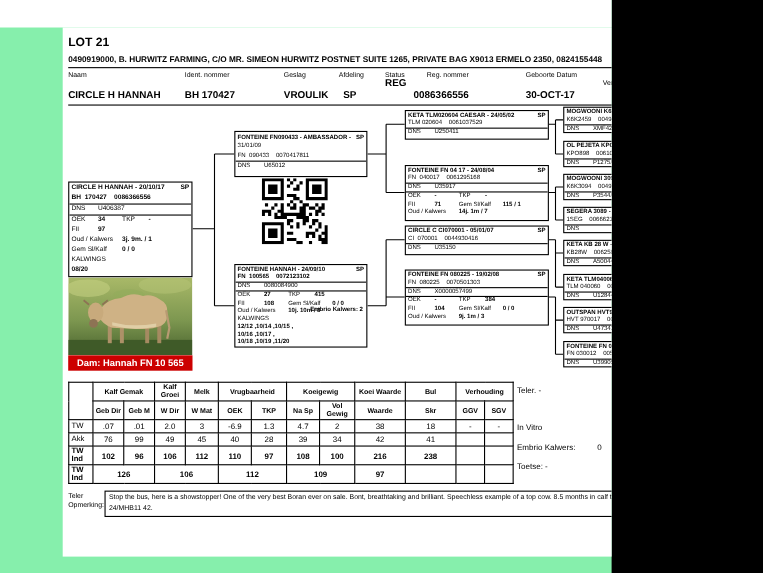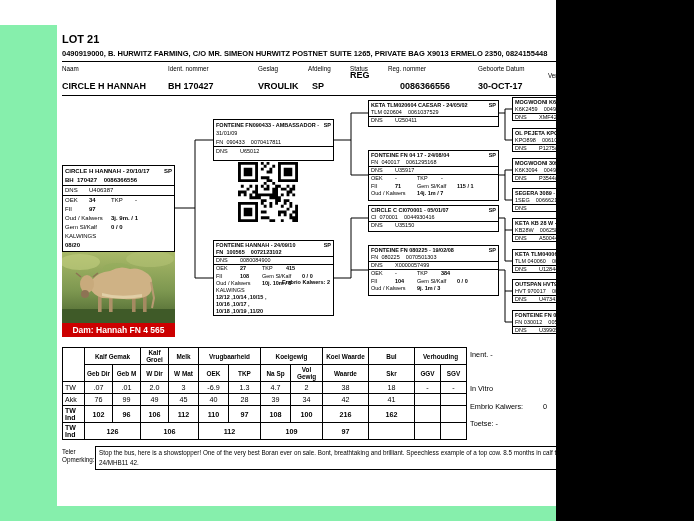--- a/index.html
+++ b/index.html
@@ -70,21 +70,21 @@
   <div class="t hlab" style="left:388px;top:65px">Reg. nommer</div>
   <div class="t hlab" style="left:478px;top:65px">Geboorte Datum</div>
   <div class="t hlab" style="left:556px;top:63px">DNS - Ouerskap</div>
   <div class="t hlab" style="left:548px;top:72px">Verifikasie voltooi: B</div>
 
   <div class="t hval" style="left:62px;top:81px">CIRCLE H HANNAH</div>
   <div class="t hval" style="left:168px;top:81px">BH  170427</div>
   <div class="t hval" style="left:258px;top:81px">VROULIK</div>
   <div class="t hval" style="left:312px;top:81px">SP</div>
   <div class="t hval" style="left:350px;top:70px">REG</div>
-  <div class="t hval" style="left:400px;top:81px">0086366556</div>
+  <div class="t hval" style="left:376px;top:81px">0086366556</div>
   <div class="t hval" style="left:478px;top:81px">30-OCT-17</div>
   <div class="hr" style="left:62px;top:95px;width:571px"></div>
 
   <svg class="connectors" width="694" height="521" viewBox="0 0 694 521">
     <g stroke="#000" stroke-width="1" fill="none">
       <path d="M175,208 H195 M195,140 V278 M195,140 H213 M195,278 H213"></path>
       <path d="M334,140 H351 M351,113 V175 M351,113 H368 M351,175 H368"></path>
       <path d="M334,278 H351 M351,218 V278 M351,218 H368 M351,270 H368"></path>
       <path d="M499,113 H505 M505,109 V140 M505,109 H512 M505,140 H512"></path>
       <path d="M499,175 H505 M505,170 V200 M505,170 H512 M505,200 H512"></path>
@@ -142,21 +142,21 @@
         <rect x="81" y="43" width="3.6" height="17" fill="#a58a61"></rect>
         <path d="M30,28 Q36,20 48,19 Q58,13 68,17 Q76,15 83,20 Q91,24 90,32 Q91,40 85,44 Q76,48 62,47 L40,46 Q31,43 28,36 Q26,31 30,28 Z" fill="#cfb285"></path>
         <path d="M40,44 Q58,49 80,45 L80,42 Q58,46 40,41 Z" fill="#e4d4ae" opacity="0.8"></path>
         <ellipse cx="25" cy="32" rx="7" ry="9" fill="#c8aa7c"></ellipse>
         <ellipse cx="23" cy="42" rx="4" ry="4" fill="#8d7354"></ellipse>
         <path d="M19,25 L14,21 M31,25 L36,21" stroke="#8d7354" stroke-width="1.6" fill="none"></path>
         <path d="M89,30 L92,46 L90,56" stroke="#b89a72" stroke-width="2" fill="none"></path>
       </g>
     </svg>
   </div>
-  <div class="banner">Dam:  Hannah FN 4 565</div>
+  <div class="banner">Dam:  Hannah FN 10 565</div>
 
   <div class="pbox tall" style="left:213px;top:119px;width:121px;height:42px">
     <div class="pb-title">
       <span>FONTEINE FN090433 - AMBASSADOR -</span>
       <span>SP</span>
     </div>
     <div class="pb-line">31/01/09</div>
     <div class="pb-line">FN  090433    0070417811</div>
     <div class="dns-row last">
       <span class="dns-l">DNS</span>
@@ -405,39 +405,39 @@
         <td class="rl">TW Ind</td>
         <td>102</td>
         <td>96</td>
         <td>106</td>
         <td>112</td>
         <td>110</td>
         <td>97</td>
         <td>108</td>
         <td>100</td>
         <td>216</td>
-        <td>162</td>
+        <td>238</td>
         <td></td>
         <td></td>
       </tr>
       <tr class="bold">
         <td class="rl">TW Ind</td>
         <td colspan="2">126</td>
         <td colspan="2">106</td>
         <td colspan="2">112</td>
         <td colspan="2">109</td>
         <td>97</td>
         <td></td>
         <td></td>
         <td></td>
       </tr>
     </tbody>
   </table>
 
-  <div class="t side" style="left:470px;top:350px">Inent. -</div>
+  <div class="t side" style="left:470px;top:350px">Teler. -</div>
   <div class="t side" style="left:470px;top:384px">In Vitro</div>
   <div class="t side" style="left:470px;top:402px">Embrio Kalwers:</div>
   <div class="t side" style="left:543px;top:402px">0</div>
   <div class="t side" style="left:470px;top:419px">Toetse: -</div>
 
   <div class="t teler-lab" style="left:62px;top:448px">Teler</div>
   <div class="t teler-lab" style="left:62px;top:456px">Opmerking:</div>
   <div class="teler-box">
     <span>Stop the bus, here is a showstopper!  One of the very best Boran ever on sale. Bont, breathtaking and brilliant. Speechless example of a top cow. 8.5 months in calf to BKP13 15/C11 24/MHB11 42.</span>
   </div>

